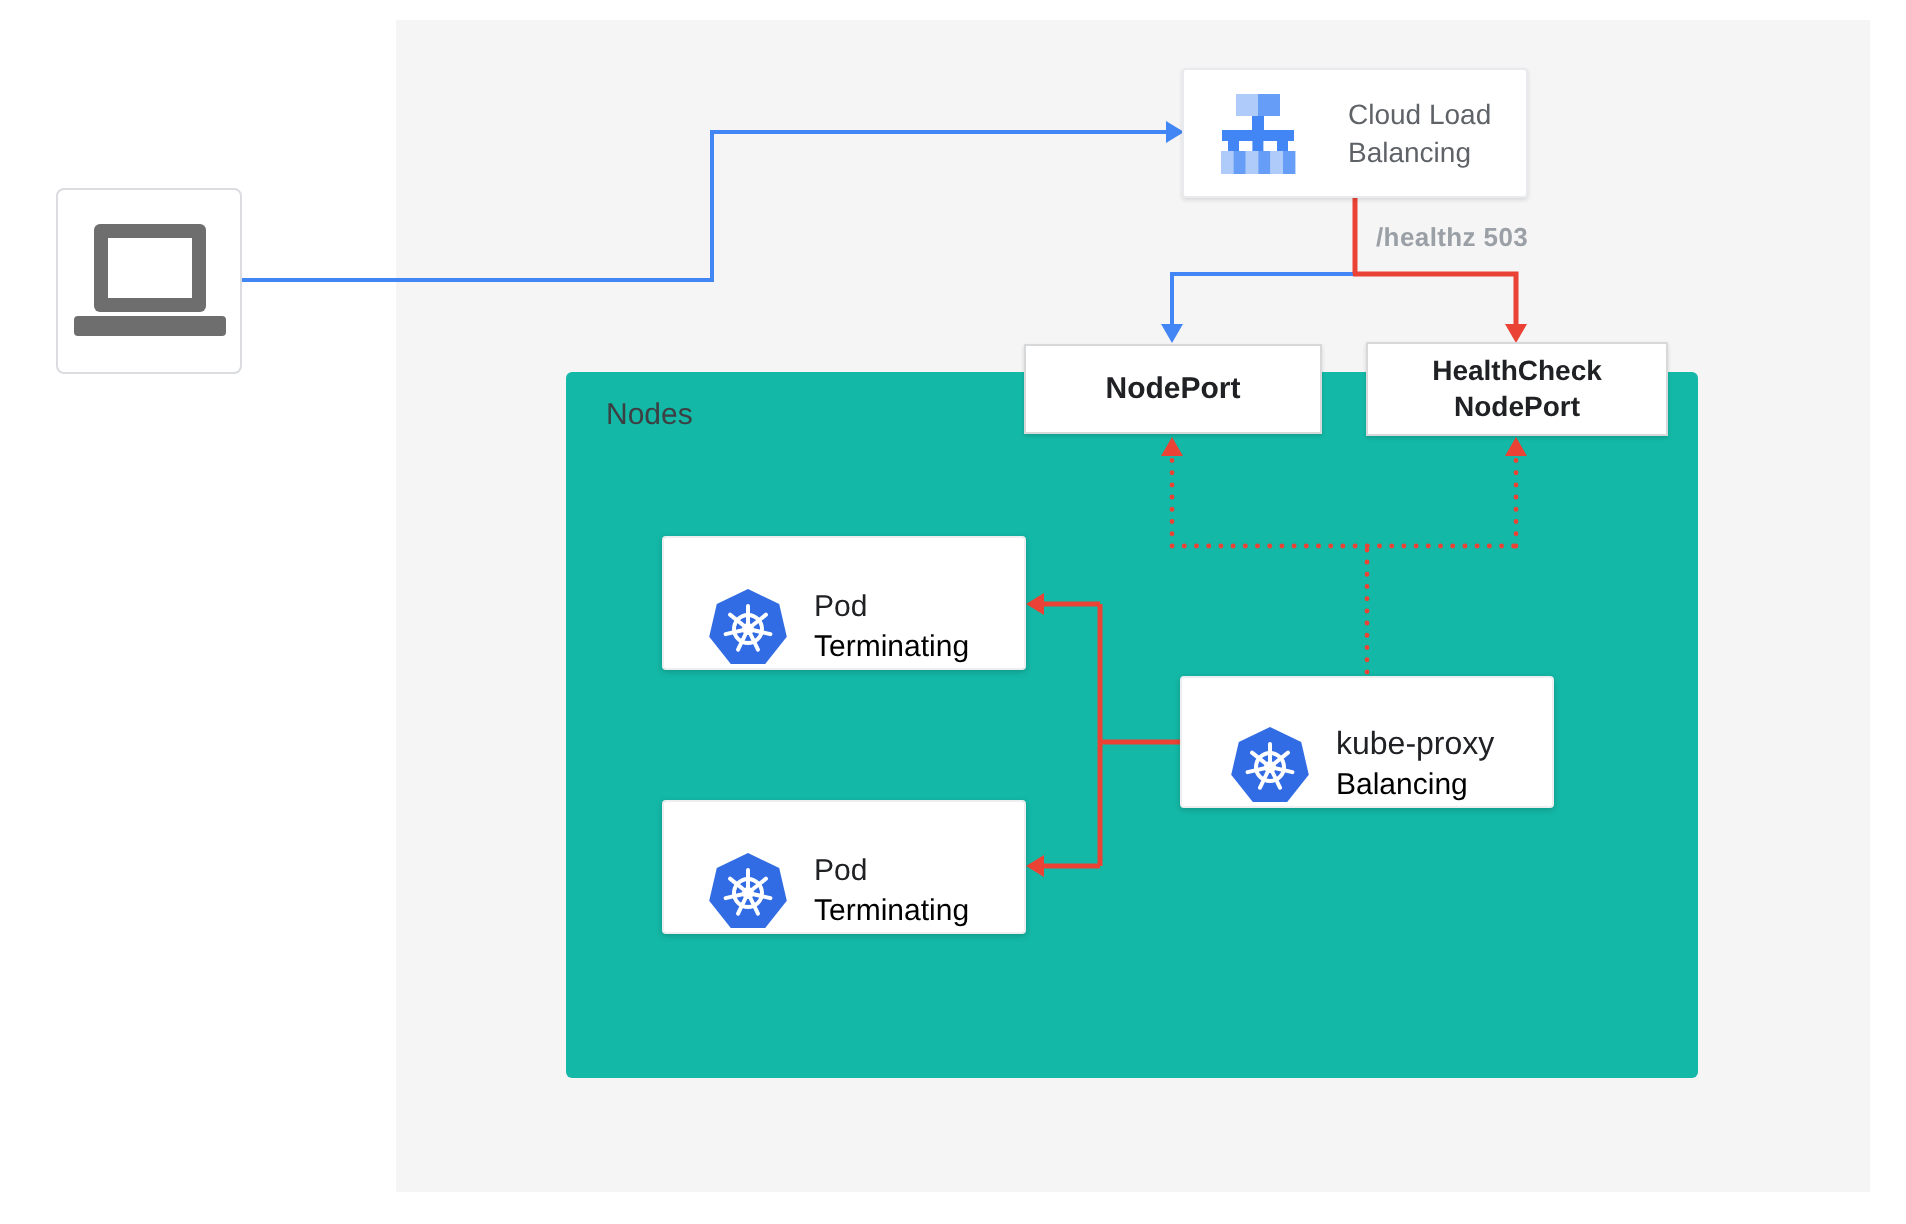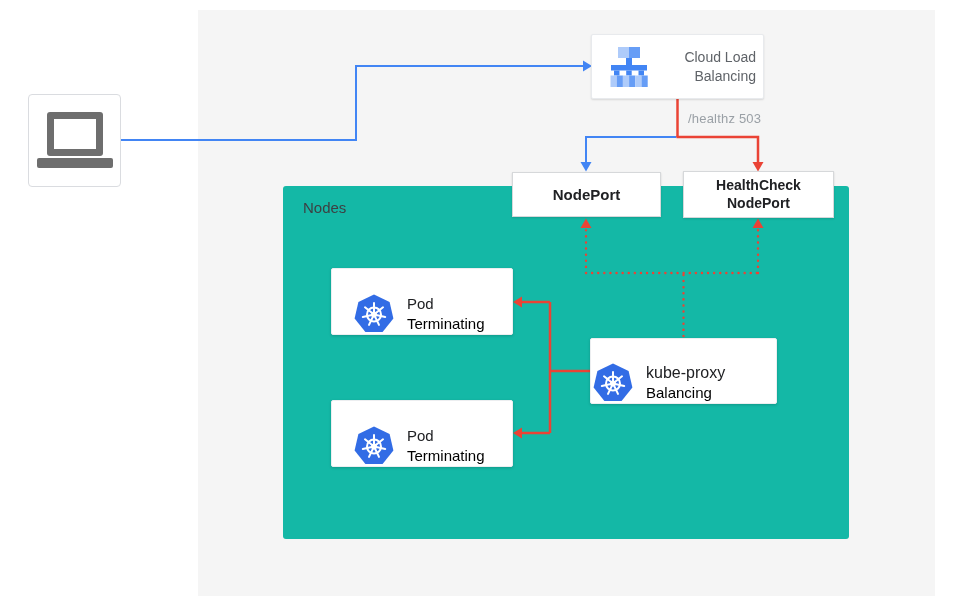--- a/index.html
+++ b/index.html
@@ -22,41 +22,41 @@
   .node-box{position:absolute;background:#ffffff;box-sizing:border-box;}
   .laptop-box{
     left:28px;top:94px;width:93px;height:93px;border:1px solid #dadce0;
     border-radius:4px;display:flex;align-items:center;justify-content:center;
   }
   .clb-box{
     left:591px;top:34px;width:173px;height:65px;border:1px solid #e8eaed;
     border-radius:2px;box-shadow:0 1px 2px rgba(0,0,0,.12);
     display:flex;align-items:center;padding-left:16px;
   }
-  .clb-label{margin-left:24px;font-size:14px;line-height:1.35;color:#5f6368;width:82px;text-align:right;}
+  .clb-label{margin-left:24px;font-size:14px;line-height:1.35;color:#5f6368;width:82px;}
   .healthz-label{
-    position:absolute;left:688px;top:111px;font-size:13px;font-weight:400;
+    position:absolute;left:688px;top:111px;font-size:13px;font-weight:700;
     color:#9aa0a6;letter-spacing:.2px;
   }
   .port-box{
     border:1px solid #d6d8da;box-shadow:0 1px 2px rgba(0,0,0,.14);
     display:flex;align-items:center;justify-content:center;text-align:center;
     font-weight:700;color:#202124;
   }
   .nodeport-box{left:512px;top:172px;width:149px;height:45px;font-size:15px;}
   .hcnp-box{left:683px;top:171px;width:151px;height:47px;font-size:14px;line-height:1.28;}
   .hcnp-box .wrap{width:110px;}
   .entity-box{
     border:1px solid #eceef0;border-radius:2px;box-shadow:0 1px 3px rgba(0,0,0,.18);
     display:flex;align-items:flex-end;
   }
   .pod-box{left:331px;width:182px;height:67px;padding-left:22px;}
   .pod-box-1{top:268px;}
   .pod-box-2{top:400px;}
-  .kproxy-box{left:590px;top:338px;width:187px;height:66px;padding-left:2px;}
+  .kproxy-box{left:590px;top:338px;width:187px;height:66px;padding-left:24px;}
   .entity-text{margin-left:13px;line-height:1.32;}
   .entity-title{font-size:15px;color:#202124;}
   .entity-sub{font-size:15px;color:#000000;}
   .kproxy-box .entity-title{font-size:16px;}
   .icon{flex:0 0 auto;display:block;}
 </style>
 </head>
 <body>
 
 <div class="page">

